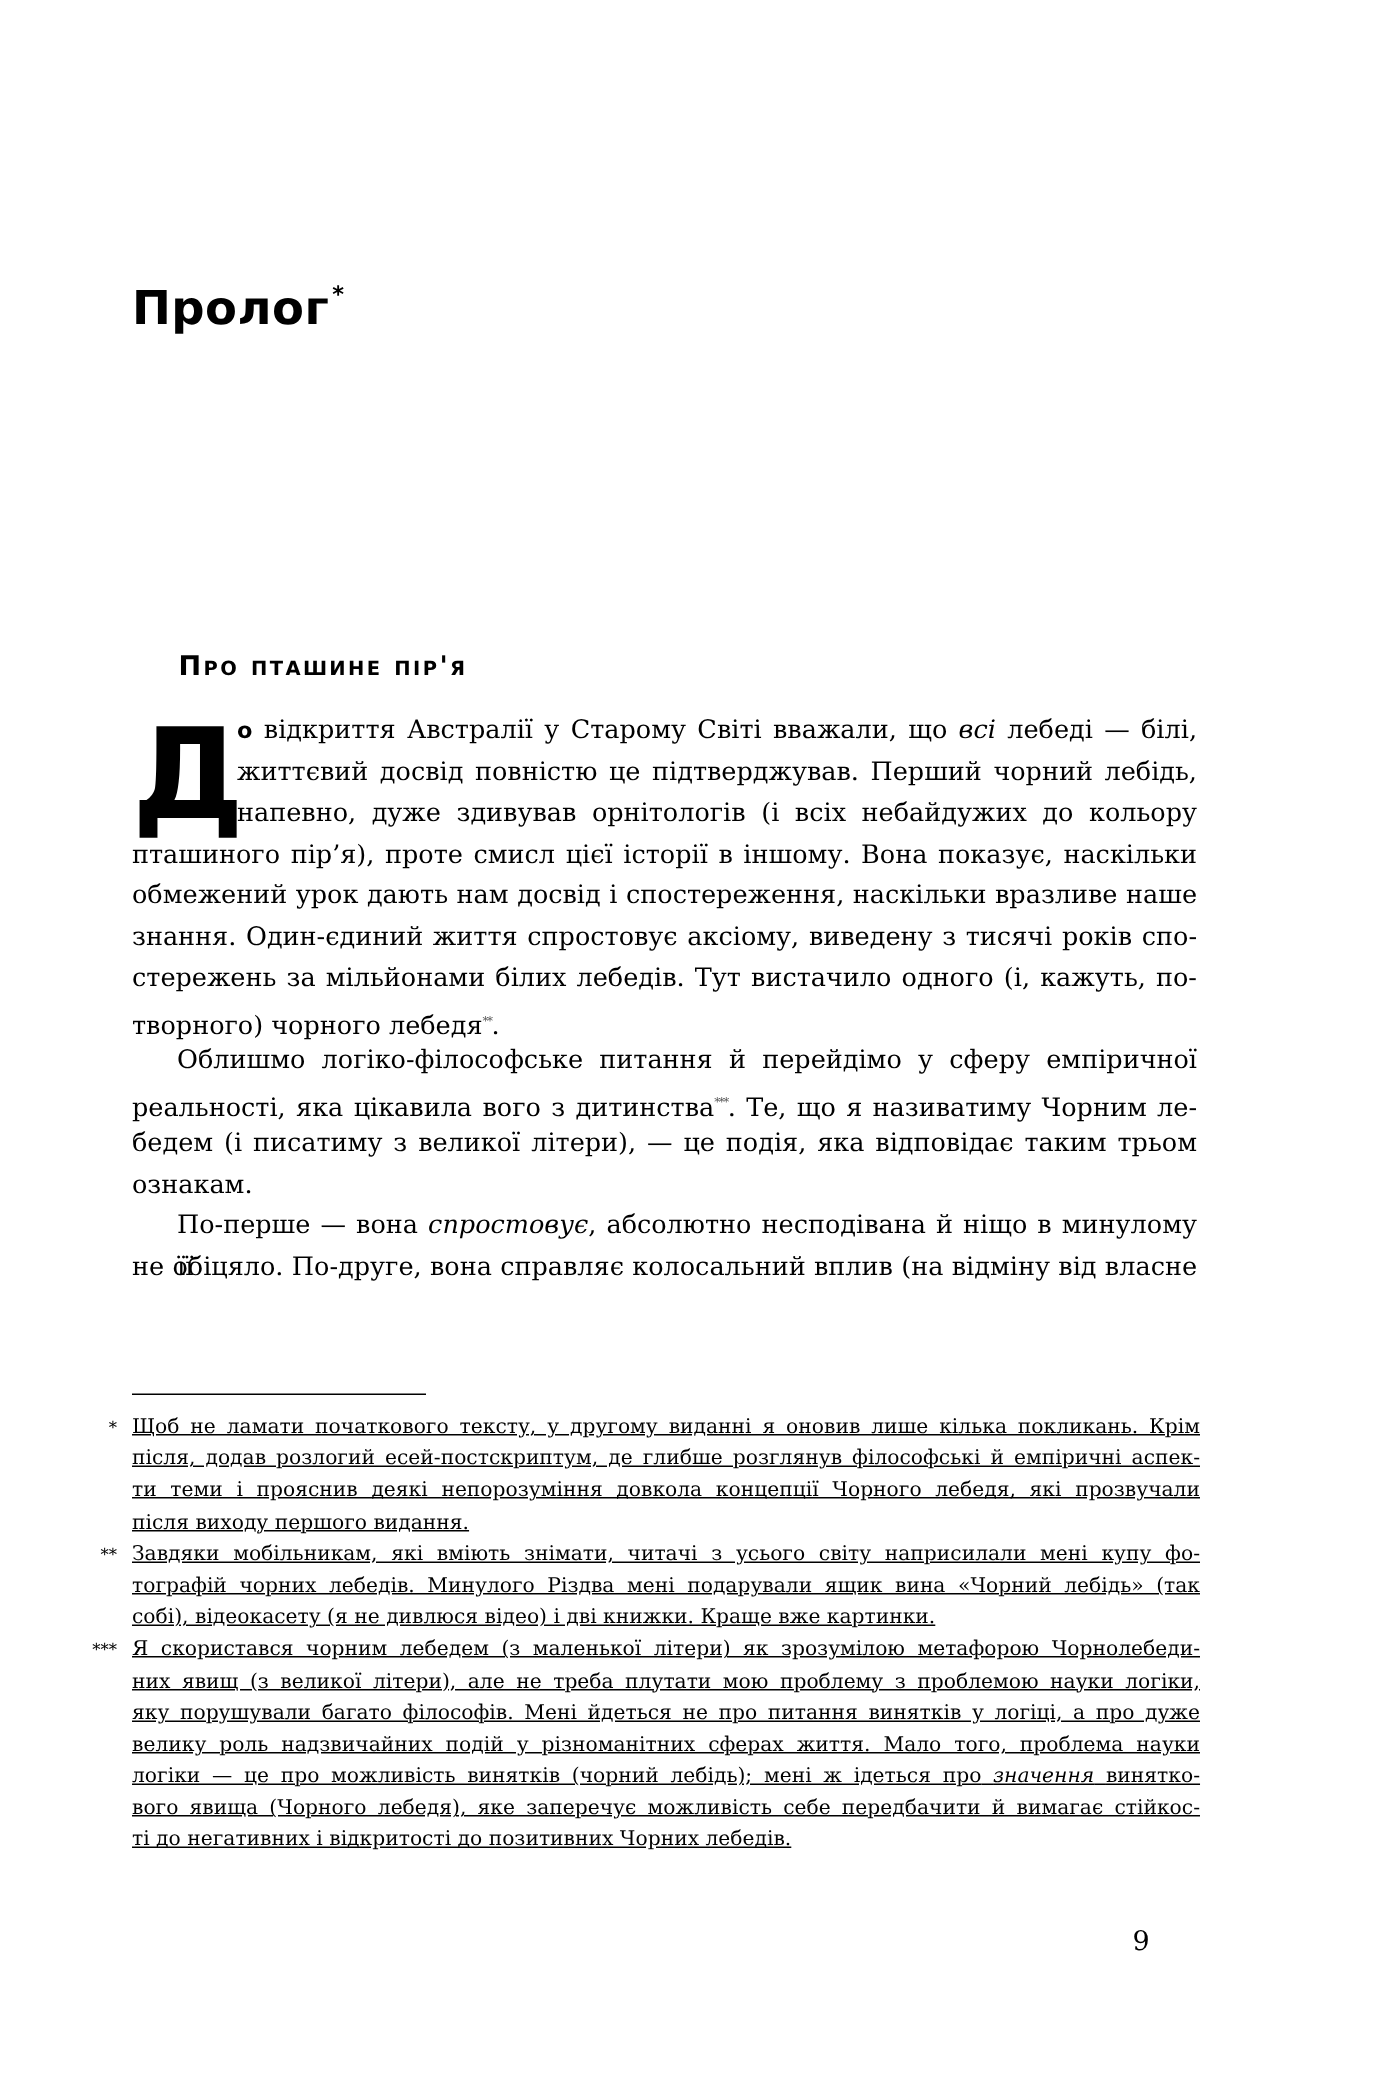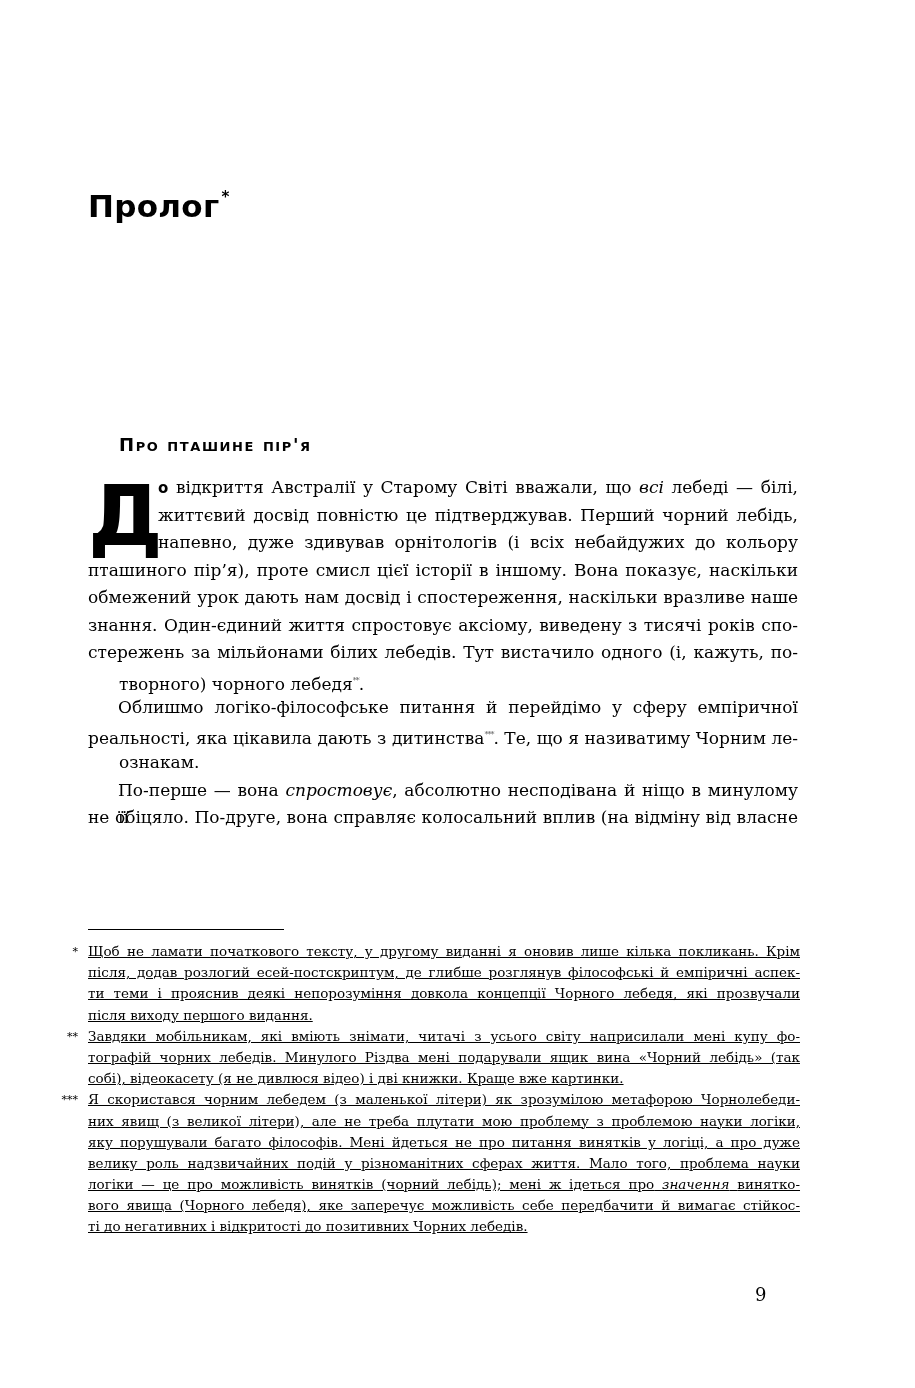--- a/index.html
+++ b/index.html
@@ -14,21 +14,21 @@
   .section-heading {
     position: absolute; left: 119px; top: 434px; margin: 0;
     font-family: "DejaVu Sans", sans-serif; font-weight: bold; font-size: 18px;
     font-variant: small-caps; letter-spacing: 1.6px;
   }
   .body-text {
     position: absolute; left: 88px; top: 474px; width: 710px;
     font-family: "DejaVu Serif", serif; font-size: 17px; line-height: 27.5px;
   }
   .line { display: block; text-align: justify; text-align-last: justify; height: 27.5px; white-space: nowrap; }
-  .line.last { text-align-last: left; margin-left: 31px; }
+  .line.last { text-align-last: left; }
   .line.indent { padding-left: 30px; }
   .line.drop { padding-left: 70px; }
   .line span { white-space: normal; }
   .dropcap {
     position: absolute; left: 0px; top: 2px;
     font-family: "DejaVu Sans", sans-serif; font-weight: bold; font-size: 84px; line-height: 80px;
   }
   .line .firstword { font-family: "DejaVu Sans", sans-serif; font-weight: bold; font-size: 15px; }
   .fnref { font-size: 8px; vertical-align: super; color: #555; letter-spacing: -1px; }
   em { font-style: italic; }
@@ -64,21 +64,22 @@
       <span class="line drop">напевно, дуже здивував орнітологів (і всіх небайдужих до кольору</span>
       <span class="line">пташиного пір’я), проте смисл цієї історії в іншому. Вона показує, наскільки</span>
       <span class="line">обмежений урок дають нам досвід і спостереження, наскільки вразливе наше</span>
       <span class="line">знання. Один-єдиний життя спростовує аксіому, виведену з тисячі років спо-</span>
       <span class="line">стережень за мільйонами білих лебедів. Тут вистачило одного (і, кажуть, по-</span>
       <span class="line last"><span>творного) чорного лебедя</span><sup class="fnref">**</sup><span>.</span></span>
     </div>
 
     <div>
       <span class="line indent">Облишмо логіко-філософське питання й перейдімо у сферу емпіричної</span>
-      <span class="line"><span><span>реальності, яка цікавила дають з дитинства</span><sup class="fnref">***</sup><span>. Те, що я називатиму Чорним ле-</span></span></span>
+      <span class="line"><span><span>реальності, яка цікавила вого з дитинства</span><sup class="fnref">***</sup><span>. Те, що я називатиму Чорним ле-</span></span></span>
+      <span class="line">бедем (і писатиму з великої літери), — це подія, яка відповідає таким трьом</span>
       <span class="line last">ознакам.</span>
     </div>
 
     <div>
       <span class="line indent"><span><span>По-перше — вона</span> <em>спростовує</em><span>, абсолютно несподівана й ніщо в минулому її</span></span></span>
       <span class="line">не обіцяло. По-друге, вона справляє колосальний вплив (на відміну від власне</span>
     </div>
   </div>
 
   <div class="rule"></div>

